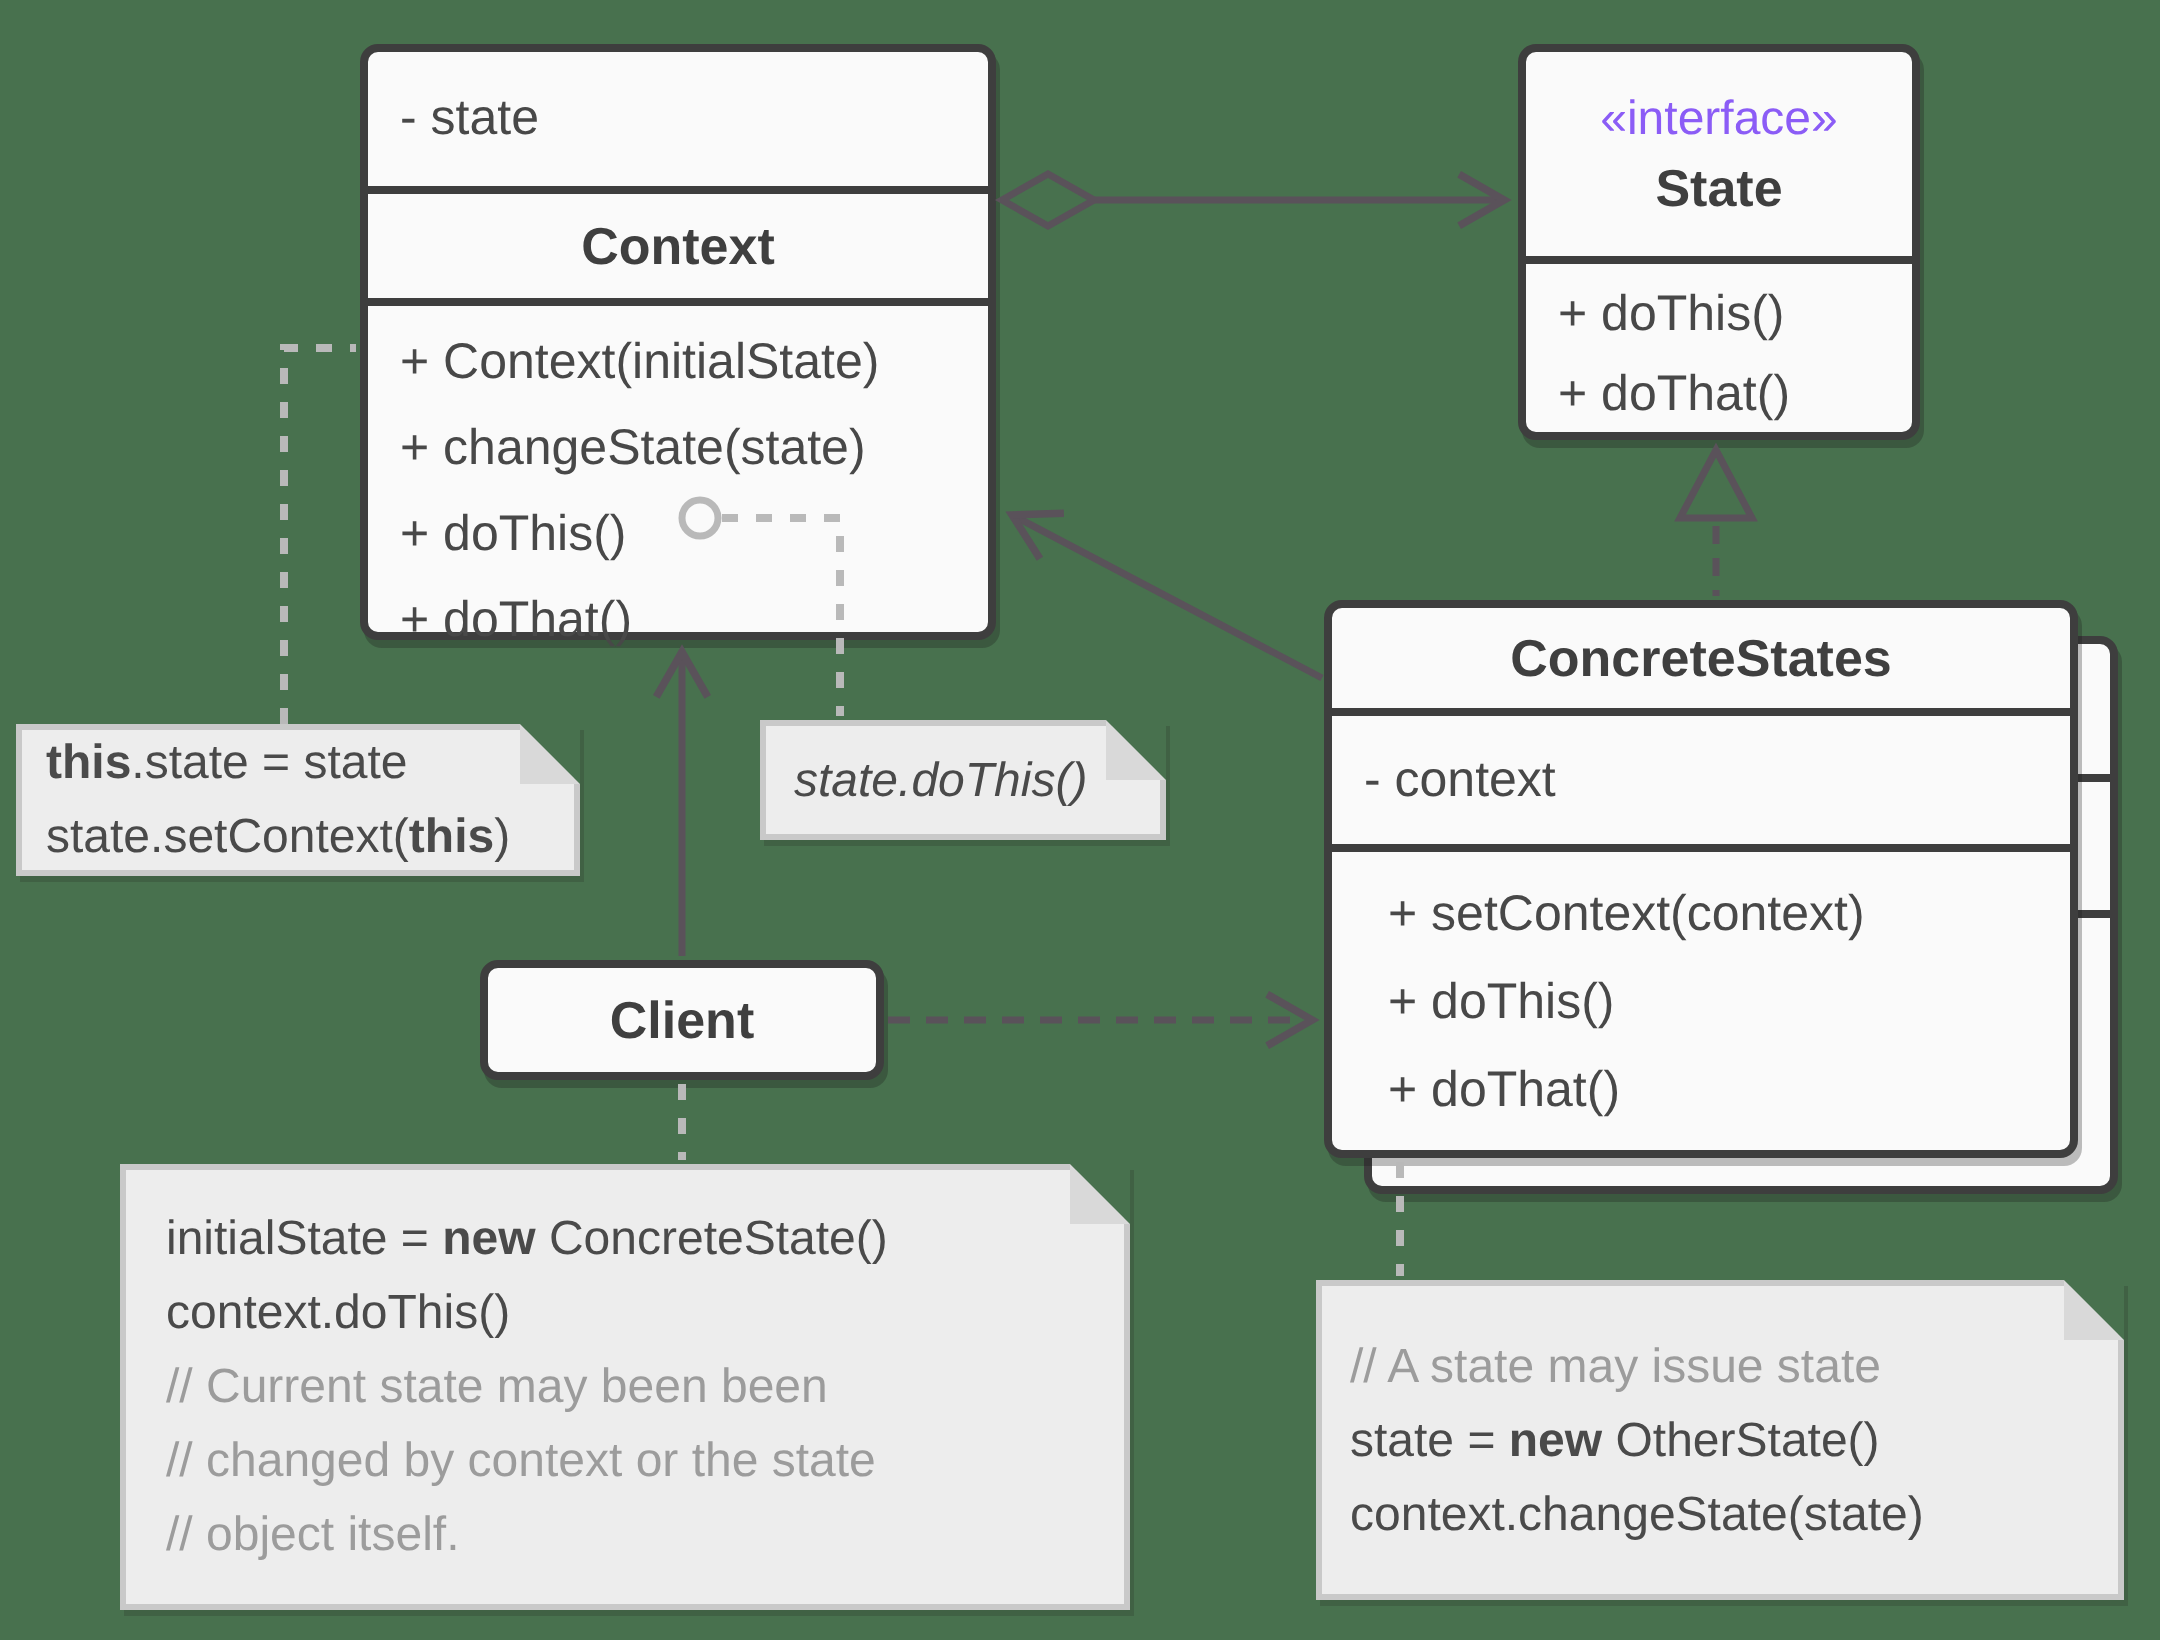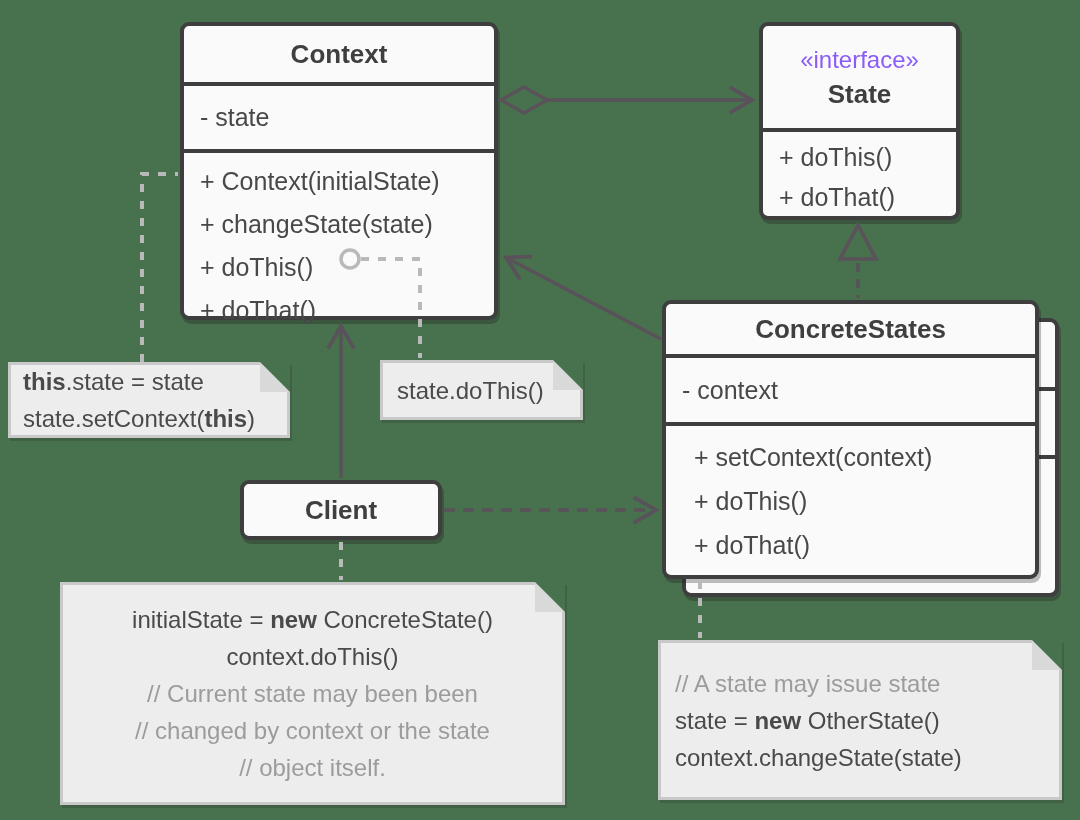--- a/index.html
+++ b/index.html
@@ -62,43 +62,43 @@
   .note .line { line-height:37px; white-space:nowrap; }
   .line .b { font-weight:bold; }
   .line .c { color:#9c9c9c; }
   .fold { position:absolute; top:-3px; right:-3px; width:30px; height:30px; }
   .fold .flap  { position:absolute; left:0; top:0; width:100%; height:100%;
                  background:#d9d9d9; clip-path:polygon(0 0, 100% 100%, 0 100%); }
   .fold .cover { position:absolute; left:0; top:0; width:100%; height:100%;
                  background:#48714E; clip-path:polygon(0 0, 100% 0, 100% 100%); }
 
   #note-set-context { left:8px;  top:362px; width:282px; height:76px;  padding:0 12px; }
-  #note-do-this     { left:380px; top:360px; width:203px; height:60px;  padding:0 14px; }
-  #note-client-code { left:60px;  top:582px; width:505px; height:223px; padding:4px 0;text-align:center; }
+  #note-do-this     { left:380px; top:360px; width:203px; height:60px;  padding:0 14px;font-style:italic; }
+  #note-client-code { left:60px;  top:582px; width:505px; height:223px; padding:4px 20px; }
   #note-transition  { left:658px; top:640px; width:404px; height:160px; padding:4px 14px; }
 
   
   svg.overlay { position:absolute; left:0; top:0; z-index:5; pointer-events:none; }
 </style>
 </head>
 <body>
 
 <div class="canvas">
 
   <div class="uml-class" id="concrete-back">
     <div class="sec s1"></div>
     <div class="sec s2"></div>
     <div class="sec s3"></div>
   </div>
 
   <div class="uml-class" id="context">
-    <div class="sec title">Context</div>
     <div class="sec attrs">
         <div class="line"><span>- state</span></div>
       </div>
+    <div class="sec title">Context</div>
     <div class="sec methods">
         <div class="line"><span>+ Context(initialState)</span></div>
         <div class="line"><span>+ changeState(state)</span></div>
         <div class="line"><span>+ doThis()</span></div>
         <div class="line"><span>+ doThat()</span></div>
       </div>
   </div>
 
   <div class="uml-class" id="state">
     <div class="sec title">

